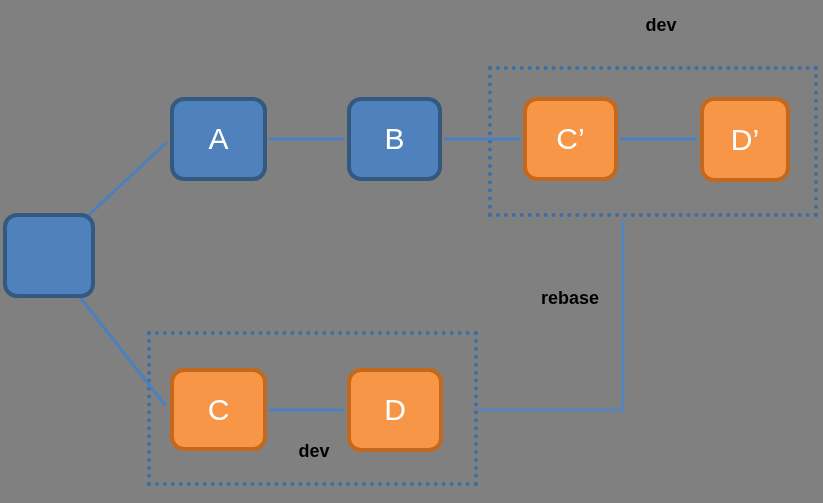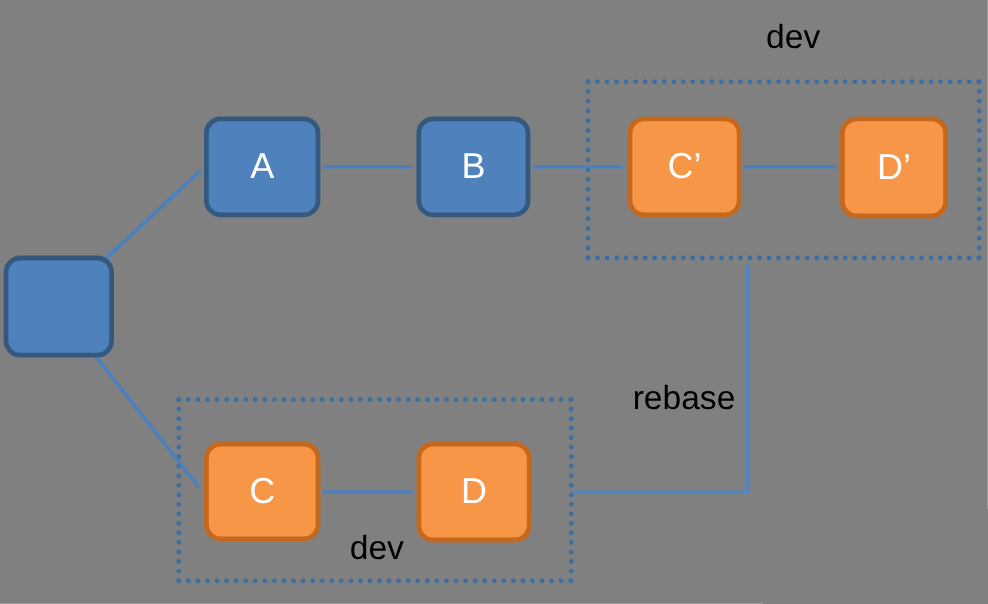--- a/index.html
+++ b/index.html
@@ -52,32 +52,32 @@
   .node.b       { left: 347px; top: 97px;  width: 95px; height: 84px; }
   .node.c-prime { left: 523px; top: 97px;  width: 95px; height: 84px; }
   .node.d-prime { left: 700px; top: 97px;  width: 90px; height: 85px; }
   .node.c       { left: 170px; top: 368px; width: 97px; height: 83px; }
   .node.d       { left: 347px; top: 368px; width: 96px; height: 84px; }
 
   
   .label {
     position: absolute;
     color: #000000;
-    font-weight: normal;
-    font-size: 28px;
+    font-weight: bold;
+    font-size: 18px;
     line-height: 1.1;
     text-align: center;
     width: 180px;
     transform: translateX(-50%);
     z-index: 4;
     white-space: nowrap;
   }
   .label.master     { left: 288px; top: 52px;  }
   .label.dev-top    { left: 661px; top: 16px;  }
-  .label.rebase     { left: 570px; top: 289px; margin-top: 28px; }
+  .label.rebase     { left: 570px; top: 289px; }
   .label.dev-bottom { left: 314px; top: 442px; }
 </style>
 </head>
 <body>
 
 <div class="canvas">
 
   <div class="branch-box dev-top"></div>
   <div class="branch-box dev-bottom"></div>
 

